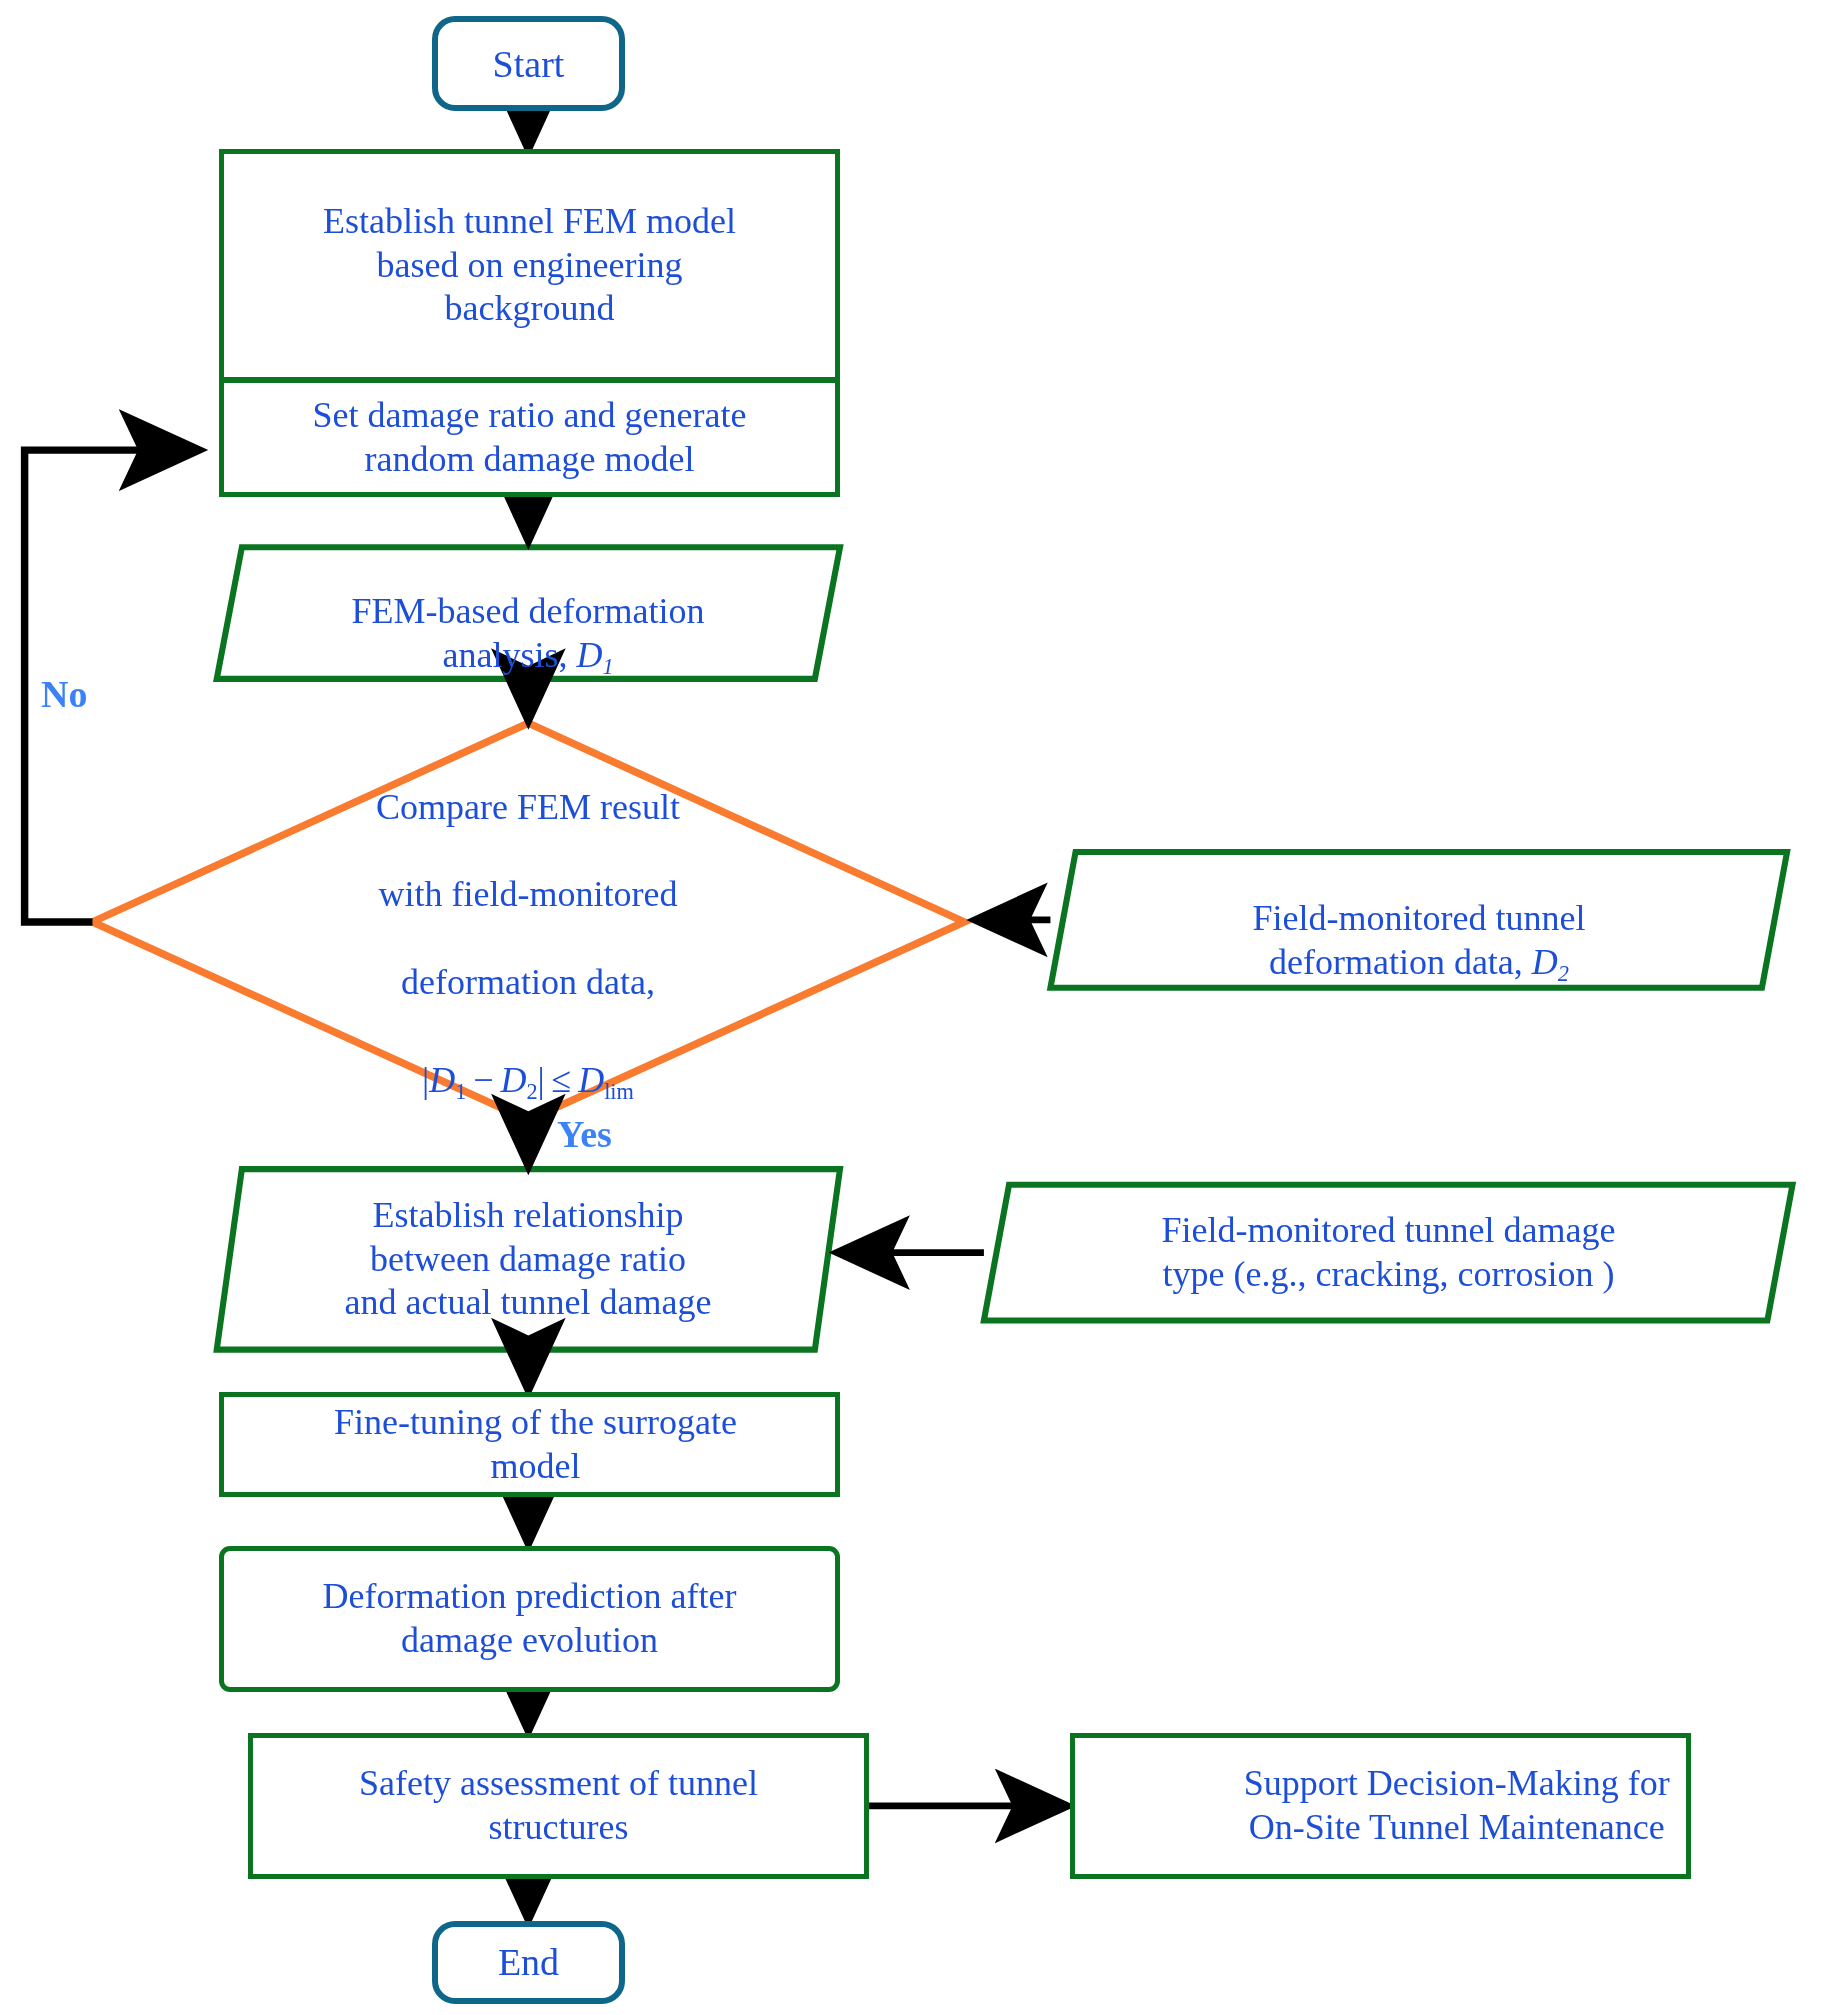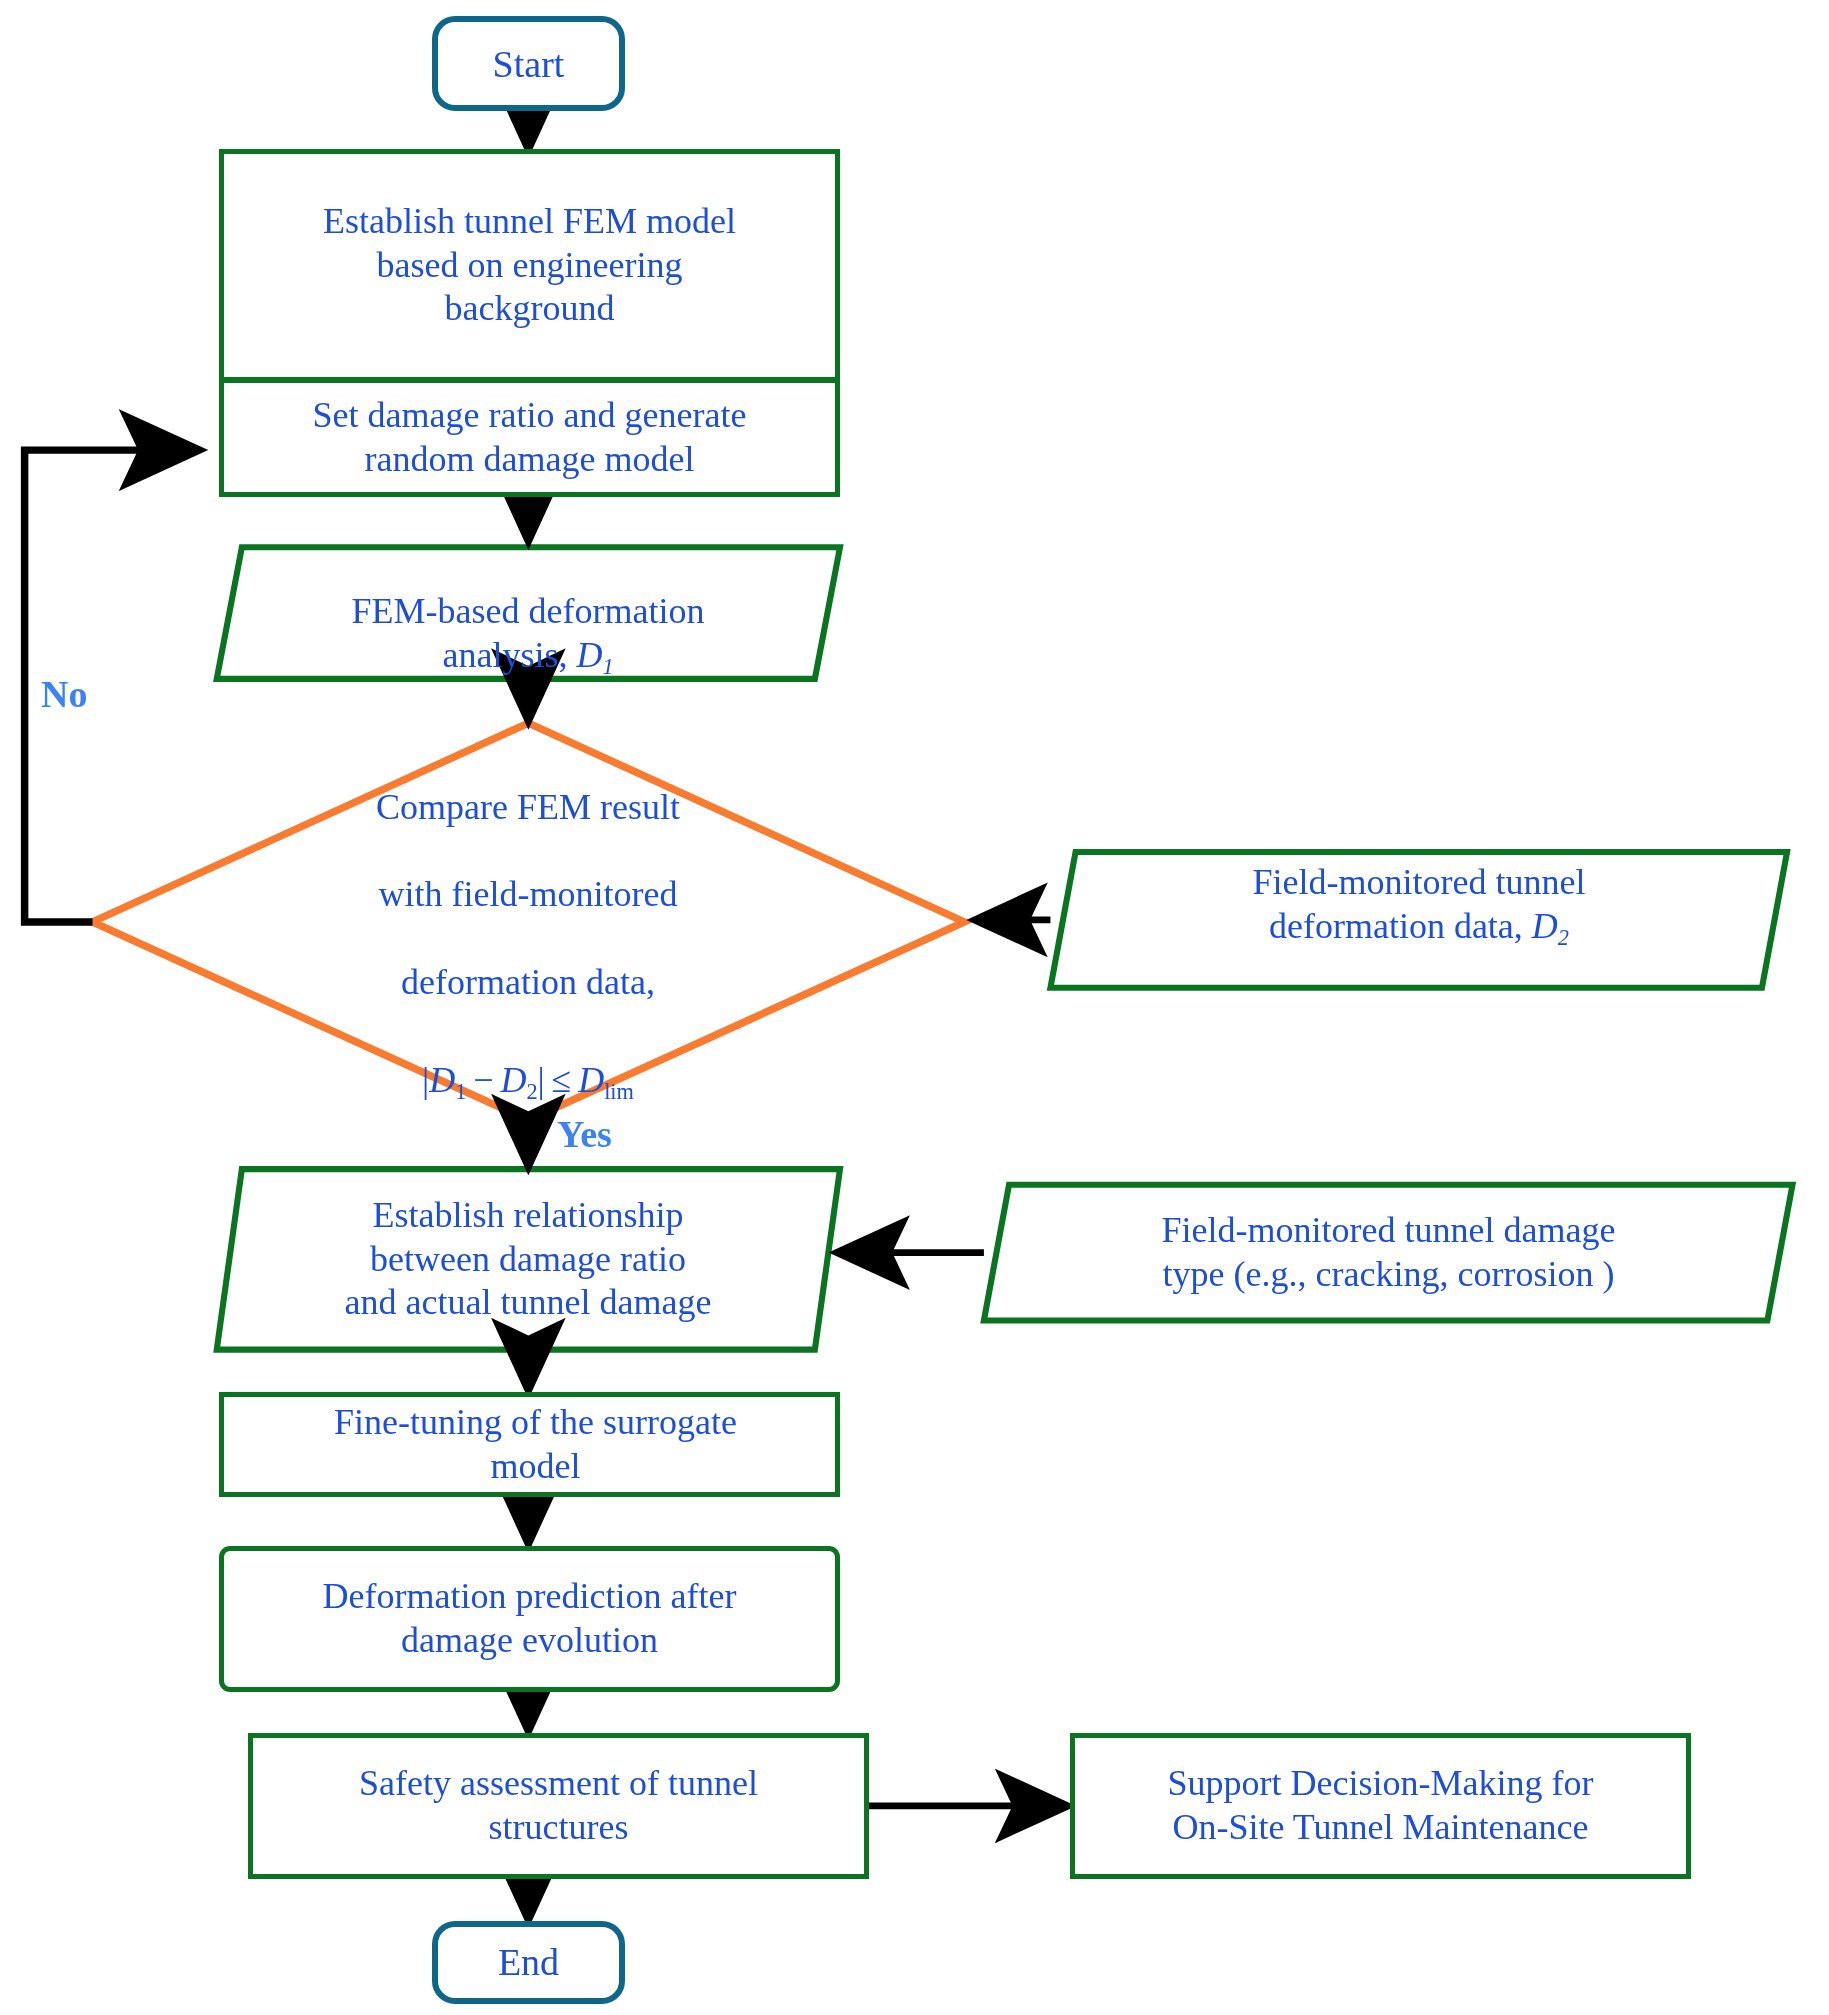--- a/index.html
+++ b/index.html
@@ -134,21 +134,21 @@
     <div class="txt" style="padding:0;">
       <div>Compare FEM result</div>
       <div>with field-monitored</div>
       <div>deformation data,</div>
       <div class="formula">
         <span class="bar">|</span><span class="mi">D</span><span class="sub">1</span><span style="margin:0 6.8px;">−</span><span class="mi">D</span><span class="sub">2</span><span class="bar">|</span><span style="margin:0 6.8px;">≤</span><span class="mi">D</span><span class="sub">lim</span>
       </div>
     </div>
   </div>
 
-  <div class="node paradata" style="left:1059px;top:816px;width:720px;height:136px;">
+  <div class="node paradata" style="left:1059px;top:852px;width:720px;height:136px;">
     <div class="txt">
       <span>Field-monitored tunnel
 deformation data, </span><span class="mi">D</span><span class="subit">2</span>
     </div>
   </div>
 
   <div class="node paradata" style="left:224px;top:1169px;width:608px;height:181px;">
     <div class="txt">Establish relationship
 between damage ratio
 and actual tunnel damage</div>
@@ -167,21 +167,21 @@
   <div class="node process" style="left:219px;top:1546px;width:621px;height:146px;border-radius:11px;">
     <div class="txt">Deformation prediction after
 damage evolution</div>
   </div>
 
   <div class="node process" style="left:219px;top:1733px;width:621px;height:146px;margin-left:29px;">
     <div class="txt">Safety assessment of tunnel
 structures</div>
   </div>
 
-  <div class="node process" style="left:1070px;top:1733px;width:621px;height:146px;">
+  <div class="node process" style="left:1070px;top:1733px;width:621px;height:146px;justify-content:flex-end;">
     <div class="txt">Support Decision-Making for
 On-Site Tunnel Maintenance</div>
   </div>
 
   <div class="node terminator" style="left:432px;top:1921px;width:193px;height:83px;">
     <div class="txt">End</div>
   </div>
 
   <div class="flowlabel" style="left:41px;top:672px;">No</div>
   <div class="flowlabel" style="left:557px;top:1112px;">Yes</div>

